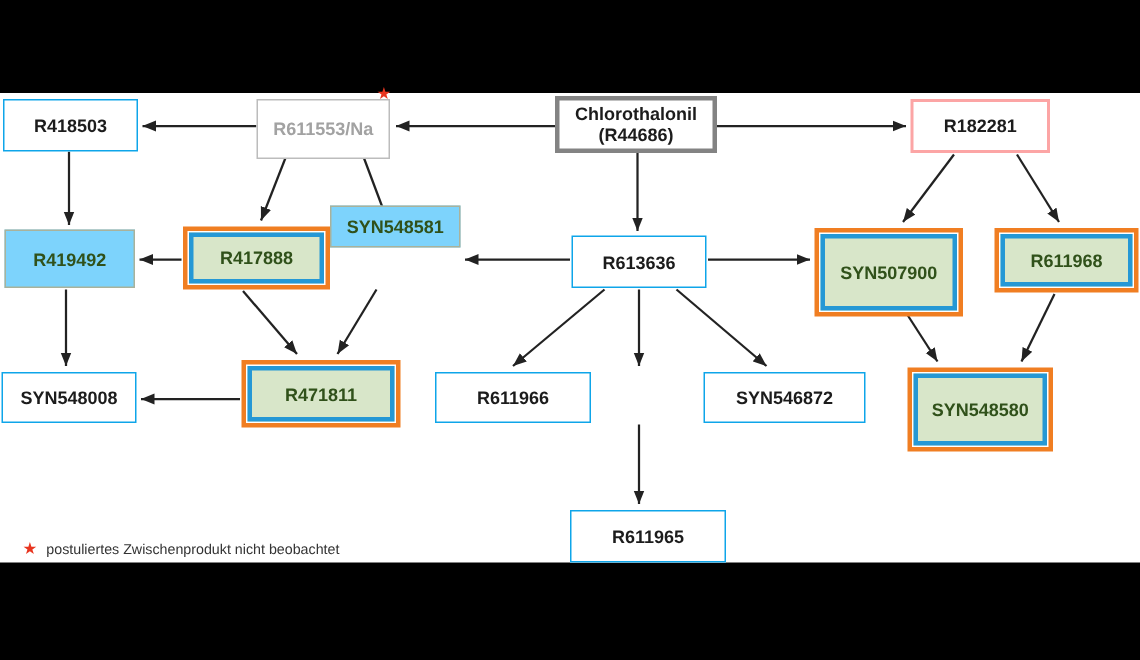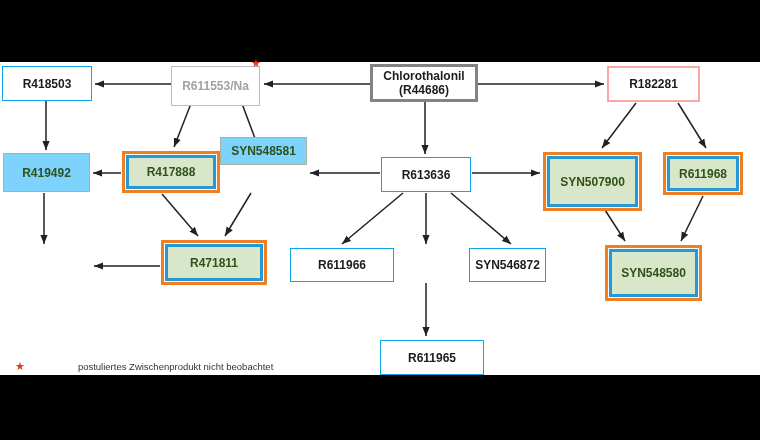--- a/index.html
+++ b/index.html
@@ -11,21 +11,21 @@
         font-weight:bold;font-size:12px;text-align:center;}
   .green{background:#7dd3fc;color:#30511a;border-color:#a9b29b;}
   .fancy{background:#d8e6c9;color:#30511a;border:3px solid #2598d5;
          box-shadow:0 0 0 1px #ffffff, 0 0 0 4px #f07e22;}
   .parent{border:3px solid #838383;flex-direction:column;line-height:14px;}
   .bluebox{border:2px solid #fca5a5;}
   .postulated{color:#a2a2a2;border-color:#bcbcbc;}
   .star{position:absolute;color:#e8351f;font-size:11px;line-height:11px;}
   .legend{position:absolute;left:15px;top:299px;display:flex;align-items:center;gap:6px;}
   .legend .star{position:static;}
-  .legend-text{font-size:9.5px;color:#333;margin-left:47px;}
+  .legend-text{font-size:9.5px;color:#333;}
   svg.edges{position:absolute;left:0;top:0;width:760px;height:440px;pointer-events:none;}
   svg.edges line{stroke:#222222;stroke-width:1.5;}
 </style>
 </head>
 <body>
 
 <div class="stage">
   <div class="canvas">
 
     <svg class="edges" viewBox="0 62 760 440">
@@ -65,25 +65,26 @@
       <span>Chlorothalonil</span>
       <span>(R44686)</span>
     </div>
     <div class="node bluebox" style="left:607px;top:4px;width:93px;height:36px">R182281</div>
 
     <div class="node green" style="left:3px;top:91px;width:87px;height:39px">R419492</div>
     <div class="node fancy" style="left:126px;top:93px;width:90px;height:34px">R417888</div>
     <div class="node green" style="left:220px;top:75px;width:87px;height:28px">SYN548581</div>
     <div class="node" style="left:381px;top:95px;width:90px;height:35px">R613636</div>
     <div class="node fancy" style="left:547px;top:94px;width:91px;height:51px">SYN507900</div>
-    <div class="node fancy" style="left:667px;top:94px;width:72px;height:35px">R611968</div>
+    <div class="node fancy" style="left:667px;top:94px;width:88px;height:35px">R611968</div>
 
+    <div class="node" style="left:1px;top:186px;width:90px;height:34px">SYN548008</div>
     <div class="node fancy" style="left:165px;top:182px;width:98px;height:37px">R471811</div>
     <div class="node" style="left:290px;top:186px;width:104px;height:34px">R611966</div>
-    <div class="node" style="left:469px;top:186px;width:77px;height:34px">SYN546872</div>
+    <div class="node" style="left:469px;top:186px;width:108px;height:34px">SYN546872</div>
     <div class="node fancy" style="left:609px;top:187px;width:89px;height:48px">SYN548580</div>
 
     <div class="node" style="left:380px;top:278px;width:104px;height:35px">R611965</div>
 
     <div class="legend">
       <span class="star">★</span>
       <span class="legend-text">postuliertes Zwischenprodukt nicht beobachtet</span>
     </div>
 
   </div>

